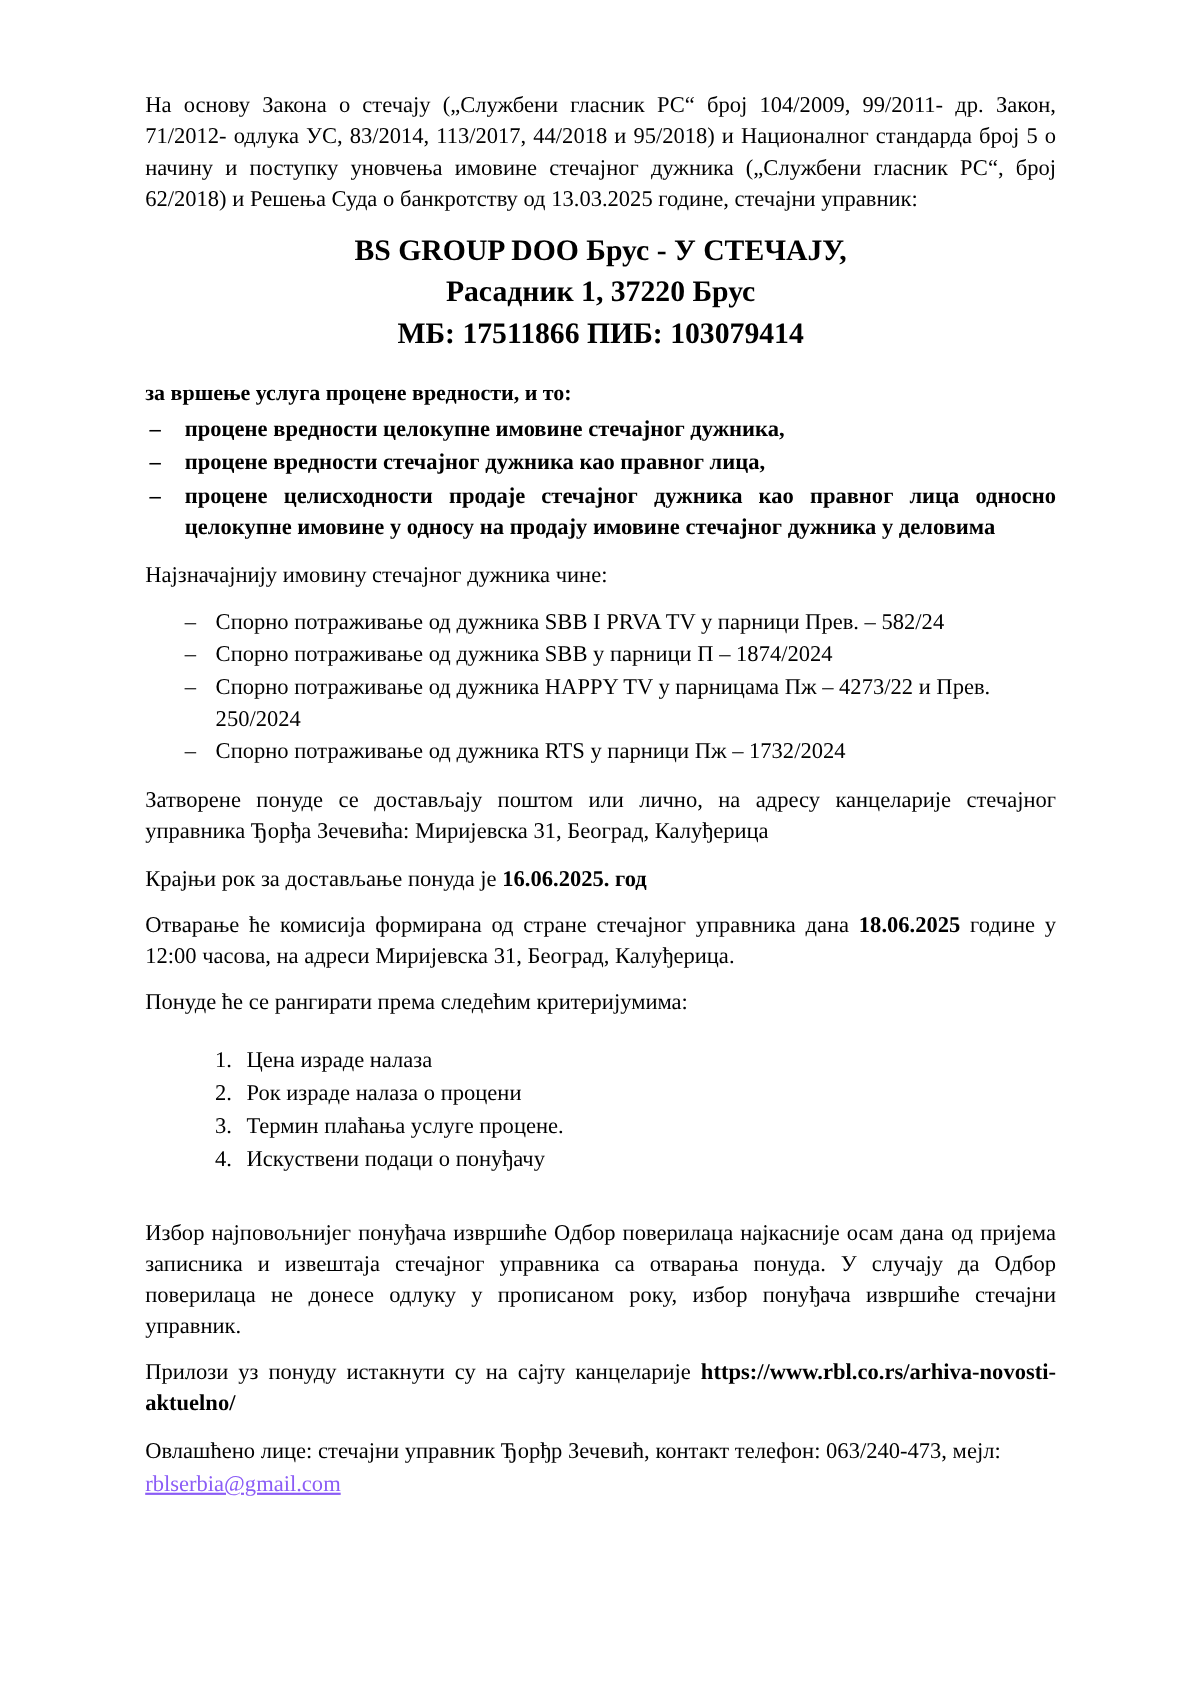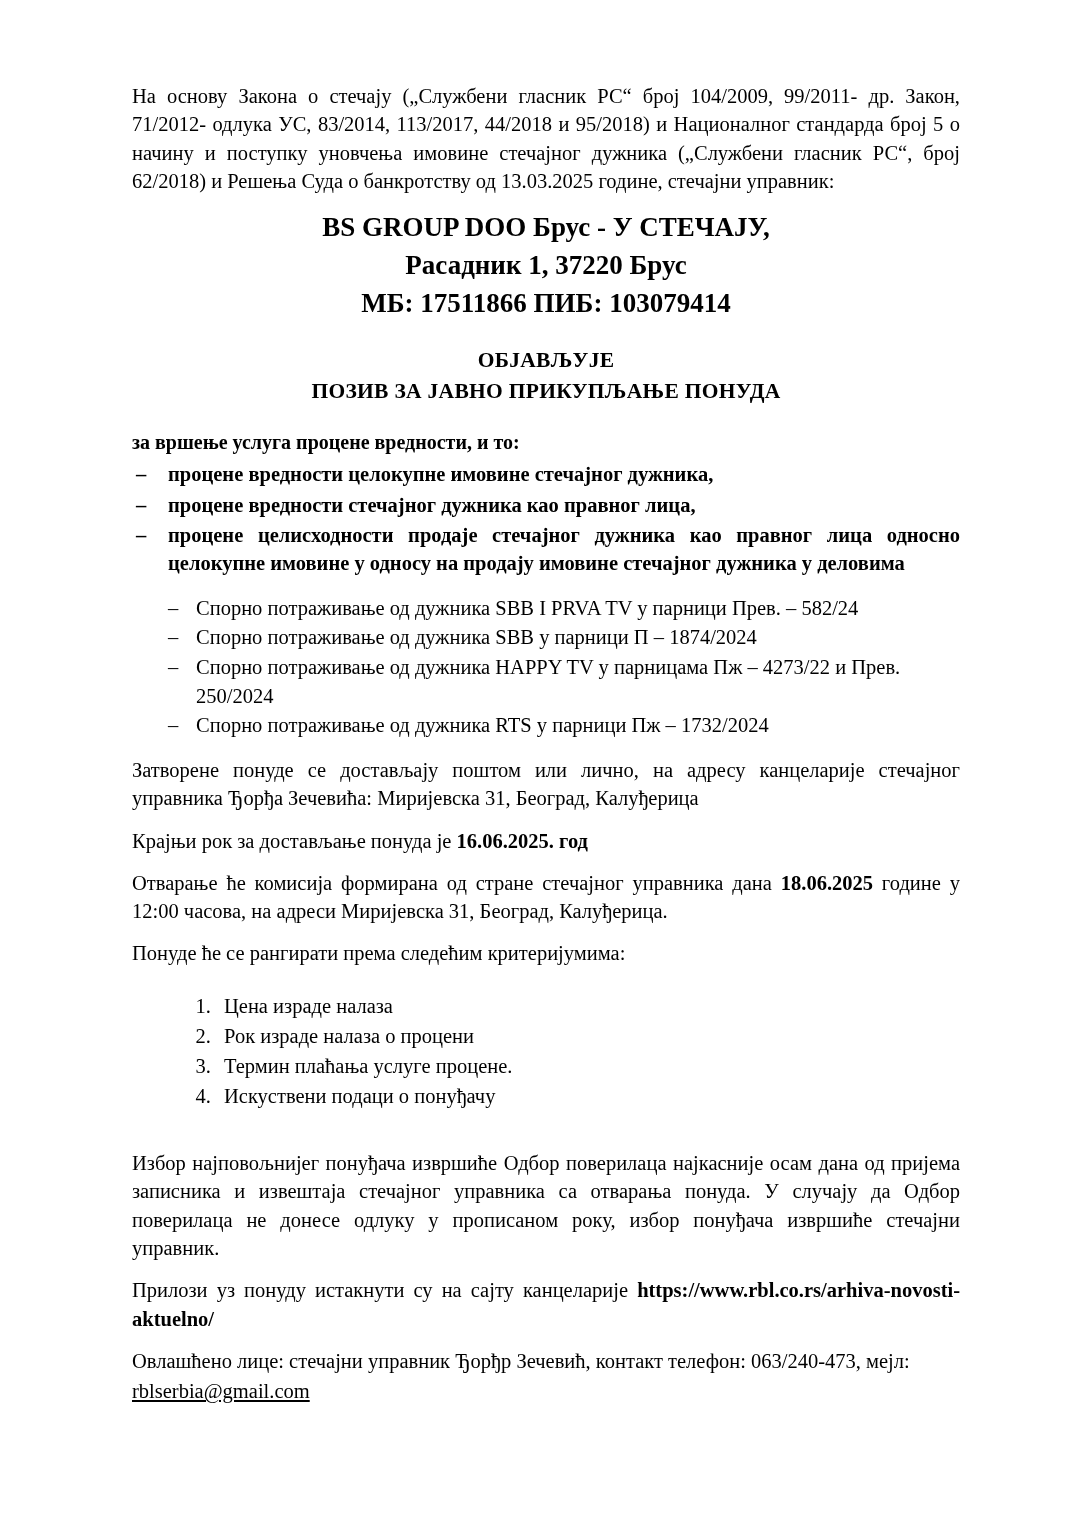--- a/index.html
+++ b/index.html
@@ -97,51 +97,48 @@
     font-size: 20.5px;
     line-height: 1.42;
   }
   ol.crit-list li {
     margin-bottom: 1px;
     padding-left: 8px;
   }
   .spacer-sm { height: 10px; }
   .spacer-md { height: 20px; }
   a.maillink {
-    color: #000000;
+    color: #8b5cf6;
     text-decoration: underline;
   }
   .nowrap-bold { font-weight: bold; }
 </style>
 </head>
 <body>
 
 <div class="page">
 
   <p class="intro">На основу Закона о стечају („Службени гласник РС“ број 104/2009, 99/2011- др. Закон, 71/2012- одлука УС,  83/2014,  113/2017, 44/2018 и 95/2018) и Националног стандарда број 5 о начину и поступку уновчења имовине стечајног дужника („Службени гласник РС“, број 62/2018) и Решења Суда о банкротству од 13.03.2025 године, стечајни управник:</p>
 
   <div class="company-block">
     <div>BS GROUP DOO Брус - У СТЕЧАЈУ,</div>
     <div>Расадник 1, 37220 Брус</div>
     <div>МБ: 17511866 ПИБ: 103079414</div>
   </div>
 
-  <div class="announce-block">
-    <div>ОБЈАВЉУЈЕ</div>
-    <div>ПОЗИВ ЗА ЈАВНО ПРИКУПЉАЊЕ ПОНУДА</div>
-  </div>
 
   <p class="lead-bold">за вршење услуга процене вредности, и то:</p>
 
   <ul class="dash-list">
     <li><span class="dash">–</span><span>процене вредности целокупне имовине стечајног дужника,</span></li>
     <li><span class="dash">–</span><span>процене вредности стечајног дужника као правног лица,</span></li>
     <li><span class="dash">–</span><span>процене целисходности продаје стечајног дужника као правног лица односно целокупне имовине  у односу на продају имовине стечајног дужника у деловима</span></li>
   </ul>
 
+  <p>Најзначајнију имовину стечајног дужника чине:</p>
 
   <ul class="hyphen-list">
     <li><span class="dash">–</span><span>Спорно потраживање од дужника SBB I PRVA TV у парници Прев. – 582/24</span></li>
     <li><span class="dash">–</span><span>Спорно потраживање од дужника SBB у парници П – 1874/2024</span></li>
     <li><span class="dash">–</span><span>Спорно  потраживање  од  дужника  HAPPY TV  у  парницама   Пж – 4273/22  и  Прев. 250/2024</span></li>
     <li><span class="dash">–</span><span>Спорно потраживање од дужника RTS у парници Пж – 1732/2024</span></li>
   </ul>
 
   <p>Затворене понуде се достављају поштом или лично, на адресу канцеларије стечајног управника Ђорђа Зечевића: Миријевска 31, Београд, Калуђерица</p>
 

